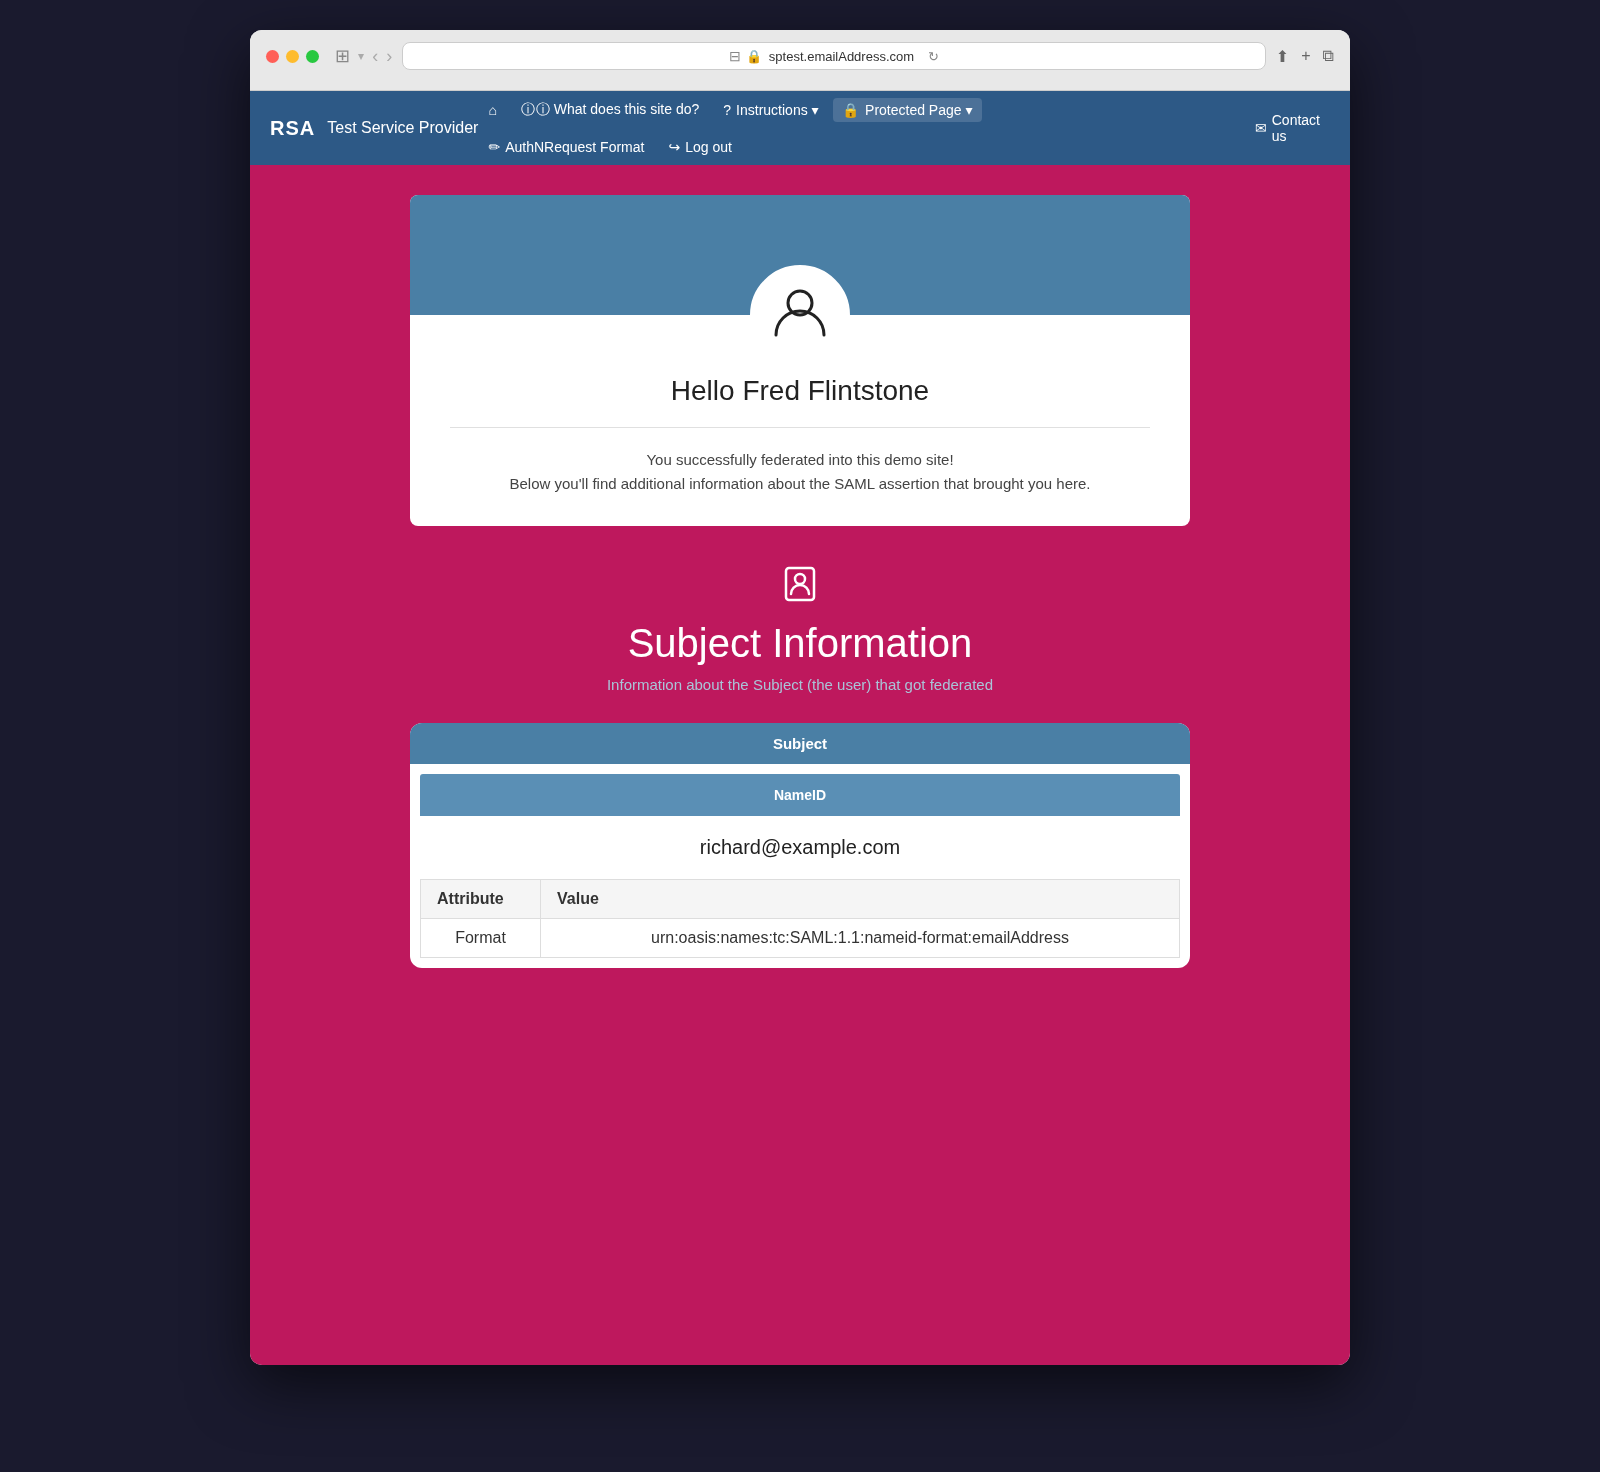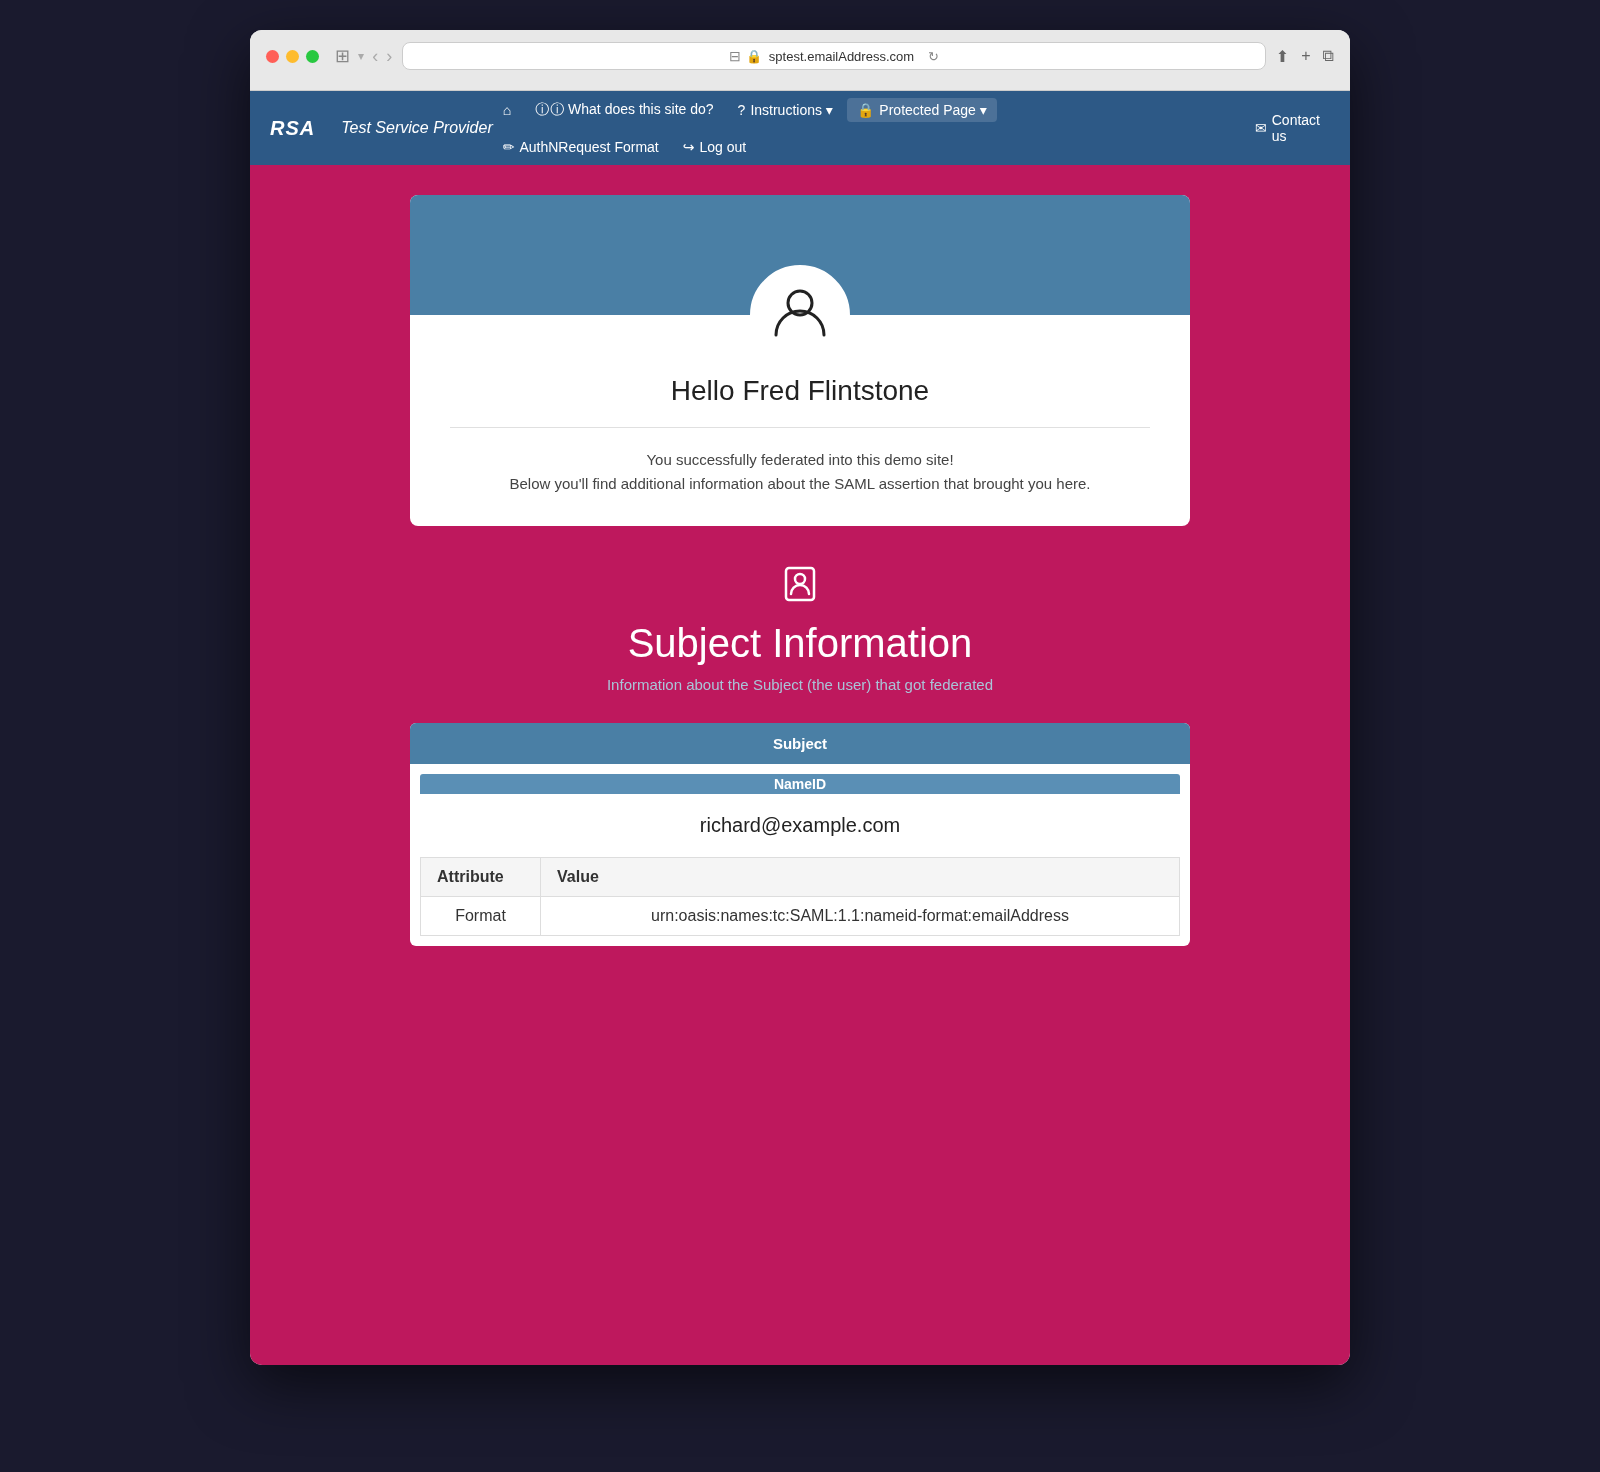--- a/index.html
+++ b/index.html
@@ -89,25 +89,24 @@
       align-items: center;
       justify-content: space-between;
       padding: 0 20px;
       flex-wrap: wrap;
       min-height: 60px;
     }
 
     .navbar-brand {
       display: flex;
       align-items: center;
-      gap: 26px;
+      gap: 12px;
       color: white;
       font-weight: bold;
       font-size: 18px;
-      font-style: italic;
     }
 
     .rsa-logo {
       font-weight: 900;
       font-size: 20px;
       letter-spacing: 1px;
     }
 
     .nav-row {
       display: flex;
@@ -236,40 +235,40 @@
 
     .subject-subtitle {
       font-size: 15px;
       color: #aac4d8;
       margin-bottom: 30px;
     }
 
     
     .subject-table-container {
       background: white;
-      border-radius: 6px;
+      border-radius: 12px;
       overflow: hidden;
     }
 
     .table-section-header {
       background: #4a7fa5;
       color: white;
       font-weight: bold;
       padding: 12px 20px;
       font-size: 15px;
     }
 
     .table-inner {
       padding: 10px;
     }
 
     .nameid-header {
       background: #5a8fb5;
       color: white;
-      padding: 2px 16px;
+      padding: 13px 16px;
       font-size: 14px;
       font-weight: 600;
       border-radius: 3px 3px 0 0;
     }
 
     .nameid-value {
       text-align: center;
       font-size: 20px;
       padding: 20px;
       color: #222;

